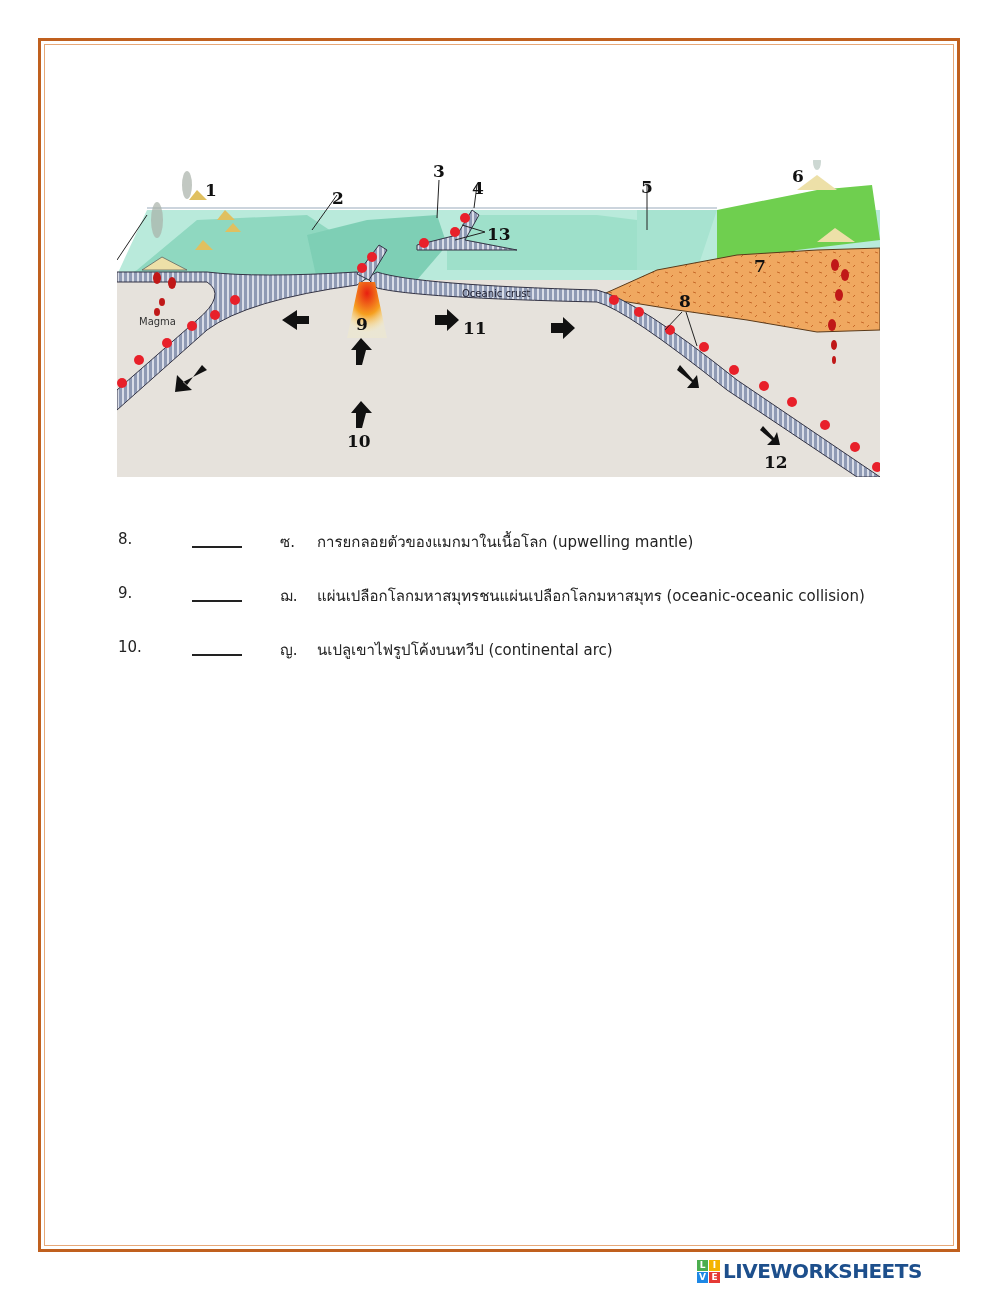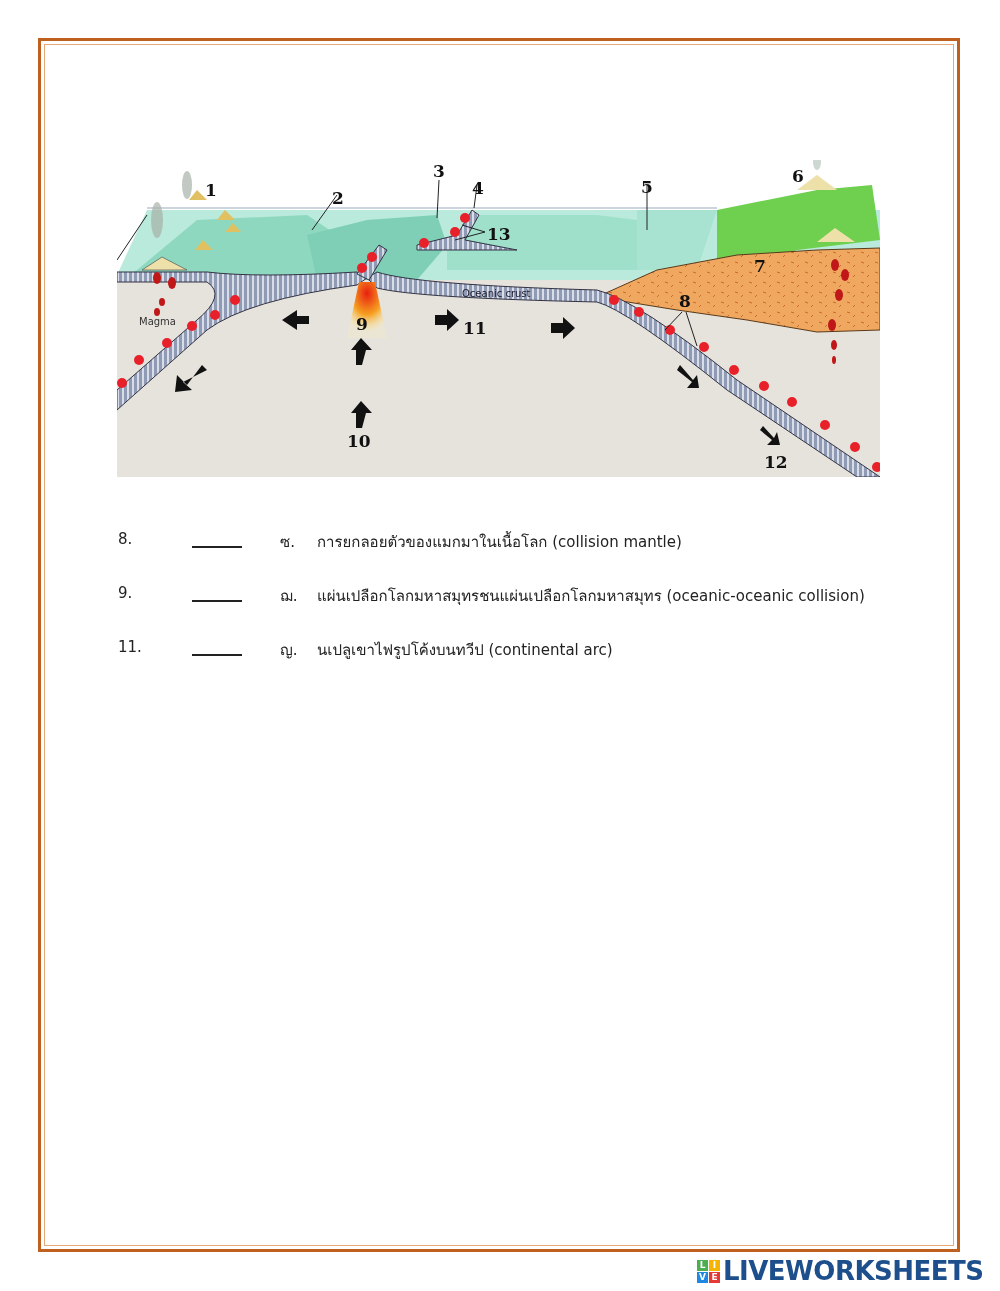--- a/index.html
+++ b/index.html
@@ -9,21 +9,21 @@
     .diagram { position: absolute; left: 117px; top: 160px; width: 763px; height: 317px; }
     .diagram svg { display: block; }
     .qa { position: absolute; left: 118px; font-size: 15px; color: #222; }
     .qa .num { position: absolute; left: 0; top: 0; width: 60px; }
     .qa .blank { position: absolute; left: 74px; top: 0; width: 50px; height: 18px; border-bottom: 2px solid #222; box-sizing: border-box; }
     .qa .letter { position: absolute; left: 162px; top: 0; width: 30px; }
     .qa .text { position: absolute; left: 199px; top: 0; white-space: nowrap; }
     .logo { position: absolute; left: 697px; top: 1256px; height: 30px; display: flex; align-items: center; }
     .logo .blocks { display: grid; grid-template-columns: 11px 11px; grid-template-rows: 11px 11px; gap: 1px; margin-right: 3px; }
     .logo .blk { font-size: 9px; font-weight: bold; color: #fff; text-align: center; line-height: 11px; font-family: "DejaVu Sans", sans-serif; }
-    .logo .word { font-family: "DejaVu Sans", sans-serif; font-weight: bold; font-size: 26px; color: #1d4f8c; letter-spacing: -0.5px; }
+    .logo .word { font-family: "DejaVu Sans", sans-serif; font-weight: bold; font-size: 20px; color: #1d4f8c; letter-spacing: -0.5px; }
     .lbl { font-family: "DejaVu Serif", serif; font-weight: bold; font-size: 17px; fill: #111; }
   </style>
 </head>
 <body>
 
 <div class="frame-outer"></div>
 <div class="frame-inner"></div>
 
 <div class="diagram">
   <svg width="763" height="317" viewBox="0 0 763 317" xmlns="http://www.w3.org/2000/svg">
@@ -154,30 +154,30 @@
     <text class="lbl" x="346" y="174">11</text>
     <text class="lbl" x="647" y="308">12</text>
     <text class="lbl" x="370" y="80">13</text>
   </svg>
 </div>
 
 <div class="qa" style="top:530px;">
   <span class="num">8.</span>
   <span class="blank"></span>
   <span class="letter">ซ.</span>
-  <span class="text">การยกลอยตัวของแมกมาในเนื้อโลก (collision mantle)</span>
+  <span class="text">การยกลอยตัวของแมกมาในเนื้อโลก (upwelling mantle)</span>
 </div>
 <div class="qa" style="top:584px;">
   <span class="num">9.</span>
   <span class="blank"></span>
   <span class="letter">ฌ.</span>
   <span class="text">แผ่นเปลือกโลกมหาสมุทรชนแผ่นเปลือกโลกมหาสมุทร (oceanic-oceanic collision)</span>
 </div>
 <div class="qa" style="top:638px;">
-  <span class="num">11.</span>
+  <span class="num">10.</span>
   <span class="blank"></span>
   <span class="letter">ญ.</span>
   <span class="text">นเปลูเขาไฟรูปโค้งบนทวีป (continental arc)</span>
 </div>
 
 <div class="logo">
   <div class="blocks">
     <span class="blk" style="background:#4cae4f">L</span>
     <span class="blk" style="background:#f4b400">I</span>
     <span class="blk" style="background:#1e88e5">V</span>

